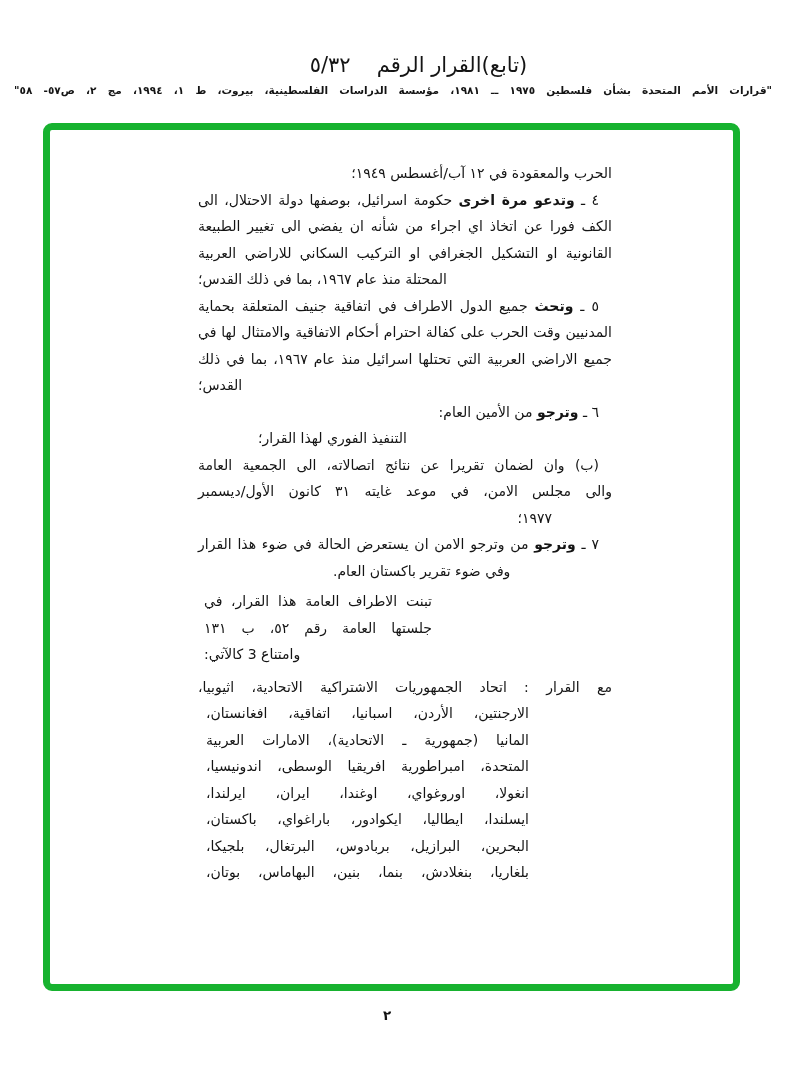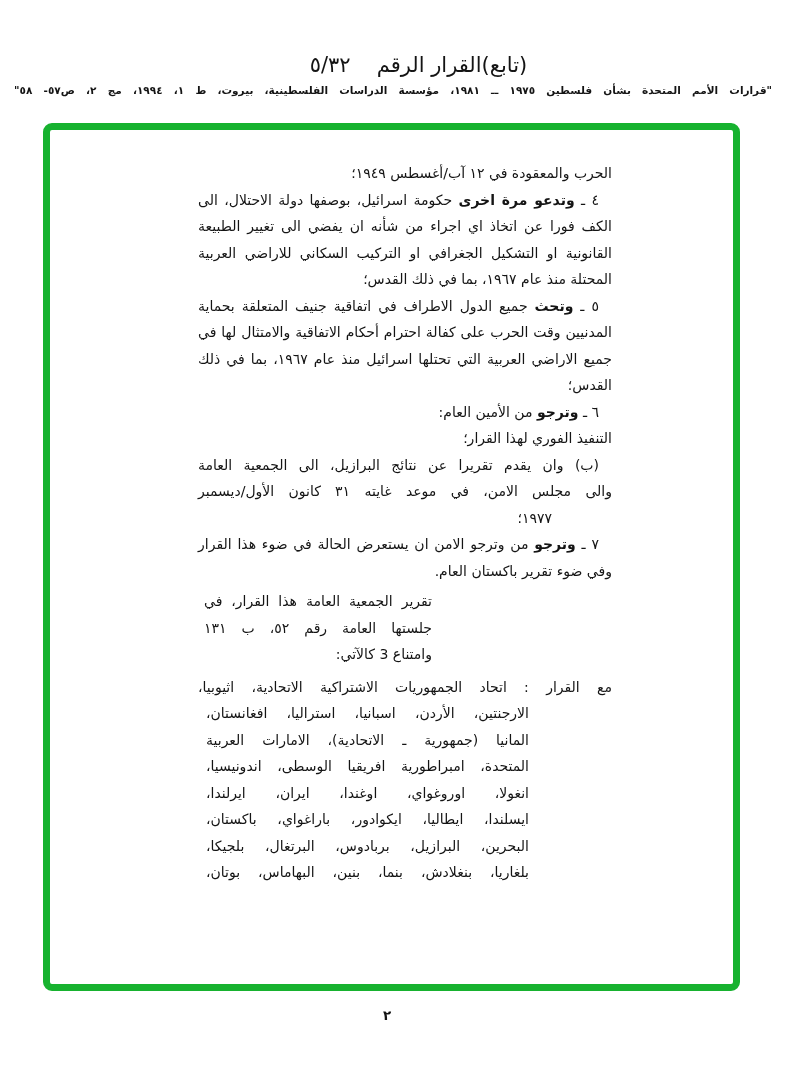--- a/index.html
+++ b/index.html
@@ -28,21 +28,21 @@
     background:transparent;
   }
   
   #textcol{
     position:absolute;left:186px;top:160px;width:414px;
     direction:rtl;font-size:14px;line-height:26.5px;margin-left:12px;
   }
   .ln{height:26.5px;line-height:26.5px;white-space:normal;}
   .j{text-align:justify;text-align-last:justify;}
   .right{text-align:right;}
-  .left{text-align:right;}
+  .left{text-align:left;}
   .ind{padding-right:13px;}
   .pl60{padding-left:60px;}
   .pl135{padding-left:135px;}
   .pr60{padding-right:60px;}
   .b{font-weight:bold;}
   .mt6{margin-top:6px;}
   #adoption{
     width:228px;margin:4px auto 0 0;margin-right:auto;margin-left:6px;
   }
   .vcont{padding:0 83px 0 8px;}
@@ -73,35 +73,35 @@
 
   <div class="ln j ind"><span>٥ ـ </span><span class="b">وتحث</span><span> جميع الدول الاطراف في اتفاقية جنيف المتعلقة بحماية</span></div>
   <div class="ln j">المدنيين وقت الحرب على كفالة احترام أحكام الاتفاقية والامتثال لها في</div>
   <div class="ln j">جميع الاراضي العربية التي تحتلها اسرائيل منذ عام ١٩٦٧، بما في ذلك</div>
   <div class="ln left">القدس؛</div>
 
   <div class="ln right ind"><span>٦ ـ </span><span class="b">وترجو</span><span> من الأمين العام:</span></div>
 
   <div class="ln left pl60">التنفيذ الفوري لهذا القرار؛</div>
 
-  <div class="ln j ind">(ب) وان يقدم تقريرا عن نتائج البرازيل، الى الجمعية العامة</div>
+  <div class="ln j ind">(ب) وان لضمان تقريرا عن نتائج اتصالاته، الى الجمعية العامة</div>
   <div class="ln j">والى مجلس الامن، في موعد غايته ٣١ كانون الأول/ديسمبر</div>
   <div class="ln right pr60">١٩٧٧؛</div>
 
   <div class="ln j ind"><span>٧ ـ </span><span class="b">وترجو</span><span> من وترجو الامن ان يستعرض الحالة في ضوء هذا القرار</span></div>
   <div class="ln left pl135">وفي ضوء تقرير باكستان العام.</div>
 
   <div id="adoption">
-    <div class="ln j">تقرير الجمعية العامة هذا القرار، في</div>
+    <div class="ln j">تبنت الاطراف العامة هذا القرار، في</div>
     <div class="ln j">جلستها العامة رقم ٥٢، ب ١٣١</div>
     <div class="ln left">وامتناع 3 كالآتي:</div>
   </div>
 
   <div class="ln j mt6">مع القرار : اتحاد الجمهوريات الاشتراكية الاتحادية، اثيوبيا،</div>
-  <div class="ln j vcont">الارجنتين، الأردن، اسبانيا، استراليا، افغانستان،</div>
+  <div class="ln j vcont">الارجنتين، الأردن، اسبانيا، اتفاقية، افغانستان،</div>
   <div class="ln j vcont">المانيا (جمهورية ـ الاتحادية)، الامارات العربية</div>
   <div class="ln j vcont">المتحدة، امبراطورية افريقيا الوسطى، اندونيسيا،</div>
   <div class="ln j vcont">انغولا، اوروغواي، اوغندا، ايران، ايرلندا،</div>
   <div class="ln j vcont">ايسلندا، ايطاليا، ايكوادور، باراغواي، باكستان،</div>
   <div class="ln j vcont">البحرين، البرازيل، بربادوس، البرتغال، بلجيكا،</div>
   <div class="ln j vcont">بلغاريا، بنغلادش، بنما، بنين، البهاماس، بوتان،</div>
 </div>
 
 <div id="pagenum">٢</div>
 

